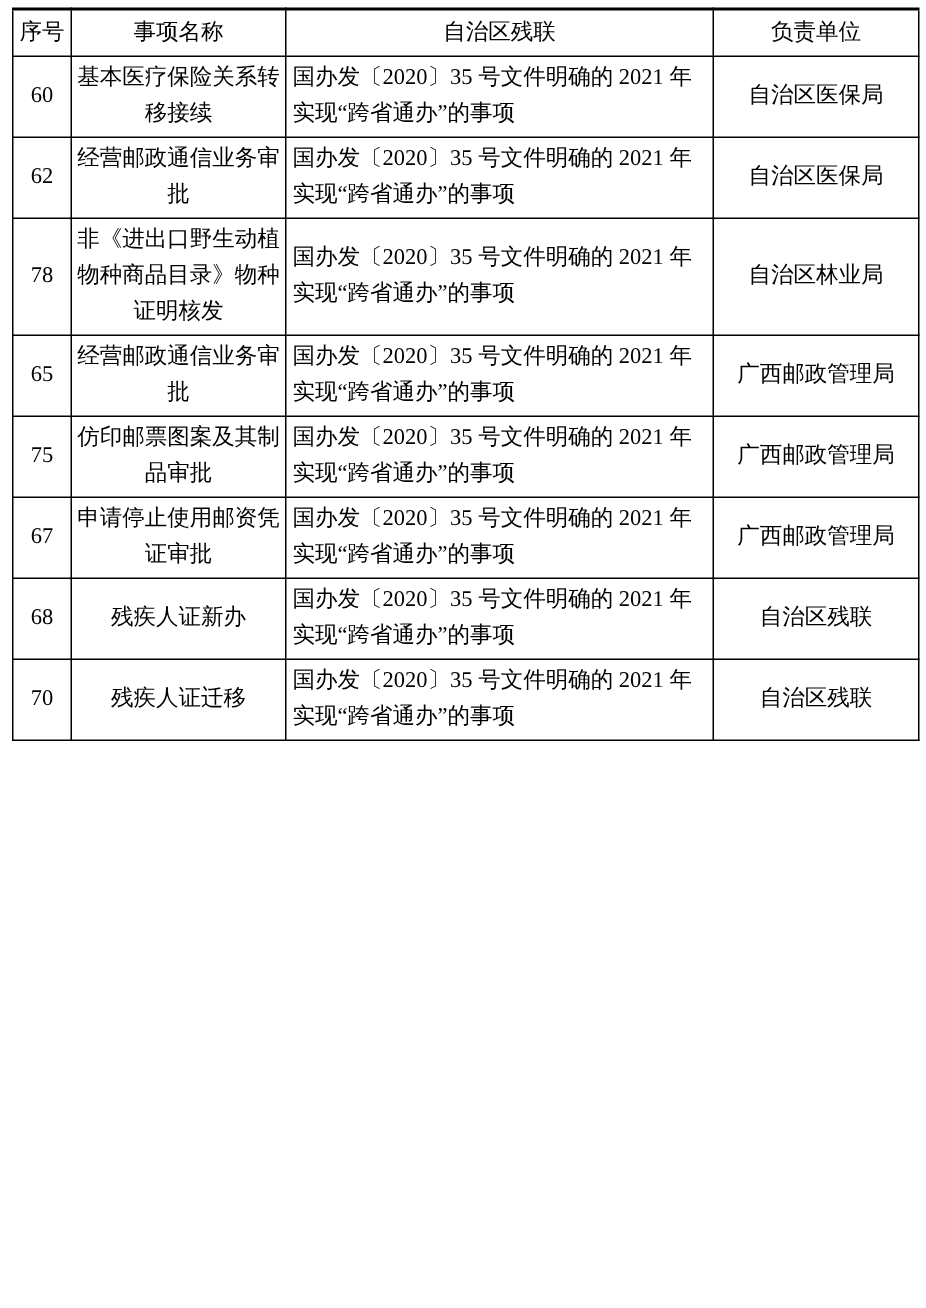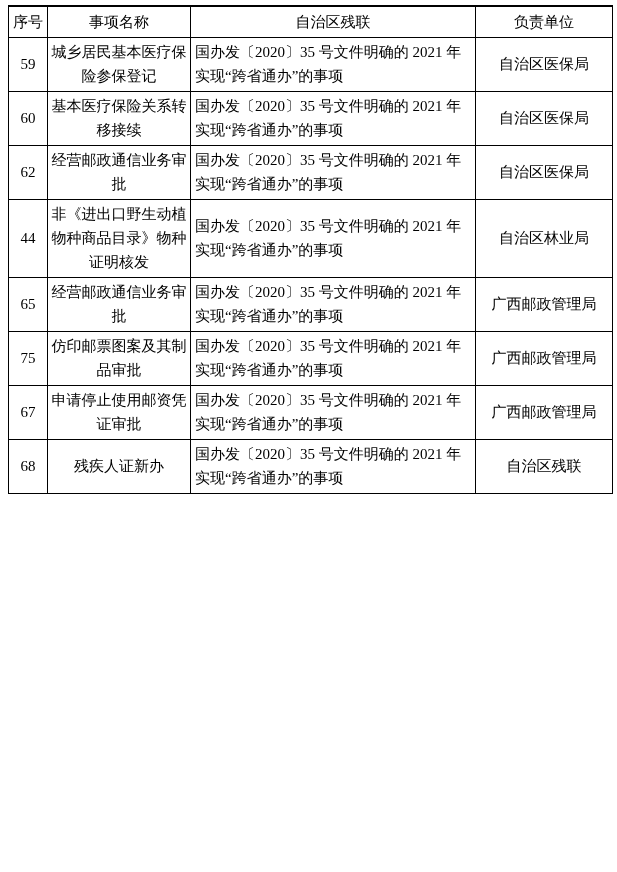--- a/index.html
+++ b/index.html
@@ -58,45 +58,39 @@
     <thead>
       <tr>
         <th>序号</th>
         <th>事项名称</th>
         <th>自治区残联</th>
         <th>负责单位</th>
       </tr>
     </thead>
     <tbody>
 
-  <tr>
-    <td class="c-no">59</td>
-    <td class="c-name">城乡居民基本医疗保险参保登记</td>
-    <td class="c-source">国办发〔2020〕35 号文件明确的 2021 年实现“跨省通办”的事项</td>
-    <td class="c-unit">自治区医保局</td>
-  </tr>
 
   <tr>
     <td class="c-no">60</td>
     <td class="c-name">基本医疗保险关系转移接续</td>
     <td class="c-source">国办发〔2020〕35 号文件明确的 2021 年实现“跨省通办”的事项</td>
     <td class="c-unit">自治区医保局</td>
   </tr>
 
 
   <tr>
     <td class="c-no">62</td>
     <td class="c-name">经营邮政通信业务审批</td>
     <td class="c-source">国办发〔2020〕35 号文件明确的 2021 年实现“跨省通办”的事项</td>
     <td class="c-unit">自治区医保局</td>
   </tr>
 
 
   <tr class="tall">
-    <td class="c-no">44</td>
+    <td class="c-no">78</td>
     <td class="c-name">非《进出口野生动植物种商品目录》物种证明核发</td>
     <td class="c-source">国办发〔2020〕35 号文件明确的 2021 年实现“跨省通办”的事项</td>
     <td class="c-unit">自治区林业局</td>
   </tr>
 
   <tr>
     <td class="c-no">65</td>
     <td class="c-name">经营邮政通信业务审批</td>
     <td class="c-source">国办发〔2020〕35 号文件明确的 2021 年实现“跨省通办”的事项</td>
     <td class="c-unit">广西邮政管理局</td>
@@ -117,17 +111,23 @@
   </tr>
 
   <tr>
     <td class="c-no">68</td>
     <td class="c-name">残疾人证新办</td>
     <td class="c-source">国办发〔2020〕35 号文件明确的 2021 年实现“跨省通办”的事项</td>
     <td class="c-unit">自治区残联</td>
   </tr>
 
 
+  <tr>
+    <td class="c-no">70</td>
+    <td class="c-name">残疾人证迁移</td>
+    <td class="c-source">国办发〔2020〕35 号文件明确的 2021 年实现“跨省通办”的事项</td>
+    <td class="c-unit">自治区残联</td>
+  </tr>
 
 
 </tbody>
   </table>
 </div>
 
 </body></html>

